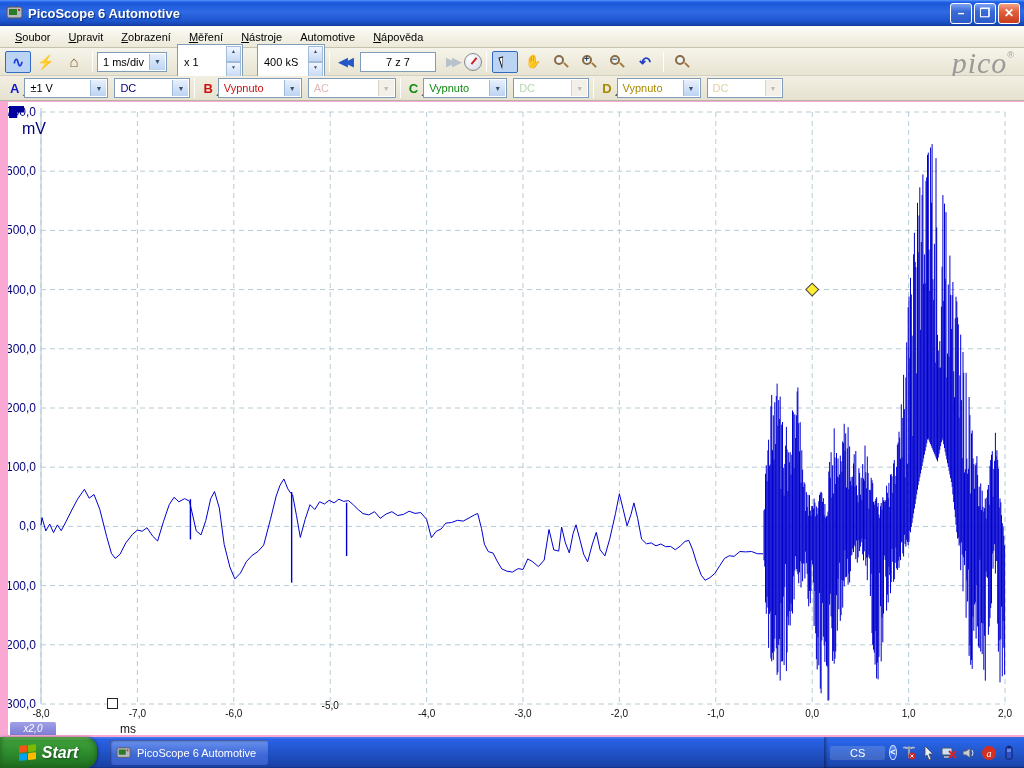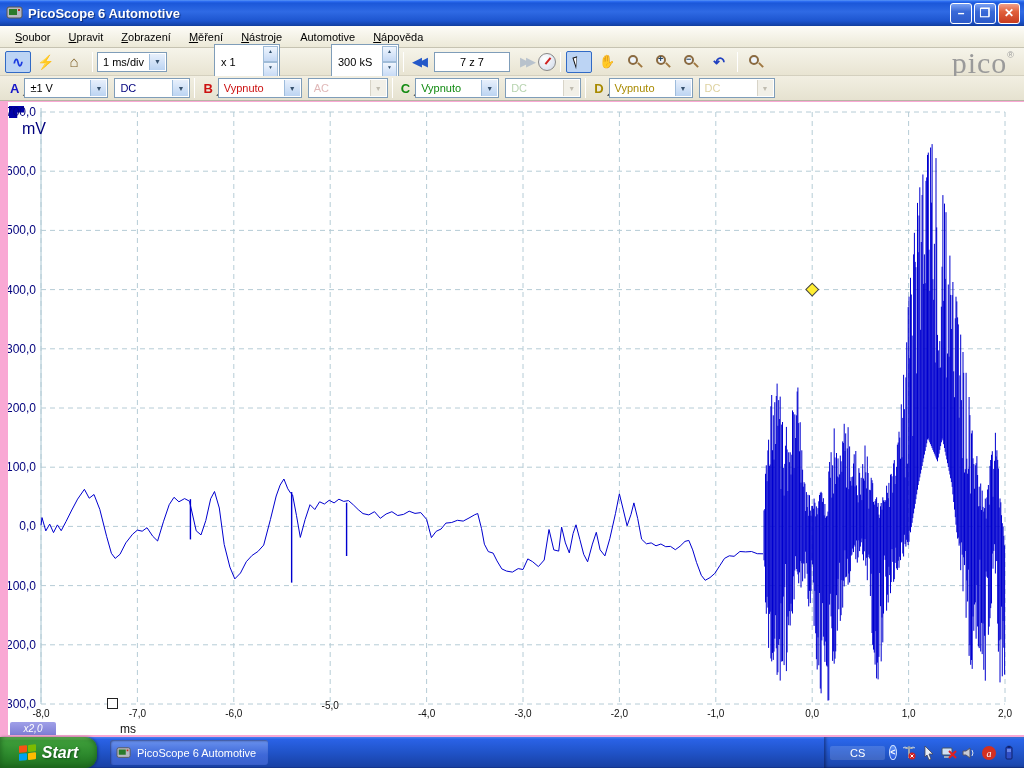--- a/index.html
+++ b/index.html
@@ -37,21 +37,21 @@
   .tbtn.sel { background:#bcd4f4; border:1px solid #316ac5; }
   .tsep { width:1px; height:20px; background:#c2bda8; border-right:1px solid #fff; margin:0 4px; }
   .combo { position:relative; height:20px; background:#fff; border:1px solid #7f9db9;
     display:flex; align-items:center; padding:0 20px 0 5px; font-size:11px; }
   .combo .dd { position:absolute; right:1px; top:1px; bottom:1px; width:16px;
     background:linear-gradient(180deg,#e8f0fc,#bcd4f2); border-left:1px solid #9ebcdc;
     display:flex; align-items:center; justify-content:center; font-size:7px; color:#36516e; }
   .combo.dis { color:#c9c2b8; }
   .combo.dis .dd { background:#f2f0e8; color:#c0bcb0; border-left:1px solid #d8d4c8; }
   .spin { position:relative; height:36px; background:#fff; border:1px solid #7f9db9;
-    display:flex; align-items:center; padding:0 20px 0 6px;margin-left:37px; }
+    display:flex; align-items:center; padding:0 20px 0 6px; }
   .spin .ud { position:absolute; right:1px; top:1px; bottom:1px; width:15px; display:flex; flex-direction:column; }
   .spin .ud span { flex:1; background:linear-gradient(180deg,#f0f6fe,#c4d8f4); border:1px solid #a0bcd8;
     font-size:5px; line-height:8px; text-align:center; color:#30506e; }
   .navbox { height:20px; width:76px; background:#fff; border:1px solid #7f9db9;
     display:flex; align-items:center; justify-content:center; }
   .navarrows { font-size:13px; letter-spacing:-4px; padding:0 4px; }
   .blue { color:#2458c8; } .grayed { color:#b8c2cc; }
   .chlabel { font-weight:bold; font-size:13px; margin:0 5px 0 4px; position:relative; }
   .chlabel::after { content:"◢"; font-size:6px; color:#333; position:absolute; right:-8px; bottom:0px; }
   .gauge { width:18px; height:18px; border-radius:50%; border:1px solid #888;
@@ -64,21 +64,21 @@
   .magicon .handle { position:absolute; left:10px; top:10px; width:6px; height:2px;
     background:#a07840; transform:rotate(45deg); }
   .magicon .sign { position:absolute; left:3px; top:0px; width:8px; font-size:9px; font-weight:bold; color:#204060; }
   .hand { font-size:13px; }
   .cursor-arrow { width:0; height:0; border-left:5px solid #000; border-right:5px solid transparent;
     border-bottom:12px solid transparent; border-top:0; position:relative; transform:rotate(-18deg);
     border-left-color:#111; }
   .cursor-arrow::before { content:""; position:absolute; left:-4px; top:1px; width:0; height:0;
     border-left:3px solid #fff; border-right:3px solid transparent; border-bottom:8px solid transparent; }
 
-  .picologo { position:absolute; right:10px; top:50px; width:100px; height:48px; text-align:right; }
+  .picologo { position:absolute; right:10px; top:50px; width:100px; height:48px; text-align:right;font-style:italic; }
   .picologo .word { font-family:"Liberation Serif", serif; font-size:30px; color:#9a9a9a; line-height:26px; letter-spacing:1px; }
   .picologo .reg { font-size:9px; vertical-align:top; color:#9a9a9a; }
   .picologo .sub { font-family:"Liberation Serif", serif; font-size:10px; color:#8a8a8a; margin-top:2px; }
 
   
   .viewport { position:absolute; left:0; top:101px; width:1024px; height:636px; background:#f9a8d4; }
   .chartpanel { position:absolute; left:8px; top:1px; width:1016px; height:633px; background:#fff; overflow:hidden; }
   .chartpanel svg { position:absolute; left:0; top:0; }
   .ylab { position:absolute; width:56px; text-align:right; font-size:12px; color:#00007d; }
   .xlab { position:absolute; font-size:10px; color:#111; transform:translateX(-50%); }
@@ -158,21 +158,21 @@
   <span style="width:10px"></span>
   <span class="spin" style="width:66px">
     <span>x 1</span>
     <span class="ud">
         <span>▲</span>
         <span>▼</span>
       </span>
   </span>
   <span style="width:14px"></span>
   <span class="spin" style="width:68px">
-    <span>300 kS</span>
+    <span>400 kS</span>
     <span class="ud">
         <span>▲</span>
         <span>▼</span>
       </span>
   </span>
   <span class="tsep"></span>
   <span class="navarrows blue">◀◀</span>
   <span style="width:6px"></span>
   <span class="navbox">7 z 7</span>
   <span style="width:6px"></span>
@@ -239,21 +239,21 @@
     <span class="dd">▼</span>
   </span>
   <span class="tsep"></span>
 
   <span class="chlabel" style="color: rgb(204, 17, 17);">B</span>
   <span class="combo" style="width:84px">
     <span style="color: rgb(204, 17, 17);">Vypnuto</span>
     <span class="dd">▼</span>
   </span>
   <span style="width:6px"></span>
-  <span class="combo dis" style="width:80px">
+  <span class="combo dis" style="width:88px">
     <span style="color: rgb(224, 184, 184);">AC</span>
     <span class="dd">▼</span>
   </span>
   <span class="tsep"></span>
 
   <span class="chlabel" style="color: rgb(17, 138, 17);">C</span>
   <span class="combo" style="width:84px">
     <span style="color: rgb(17, 138, 17);">Vypnuto</span>
     <span class="dd">▼</span>
   </span>

